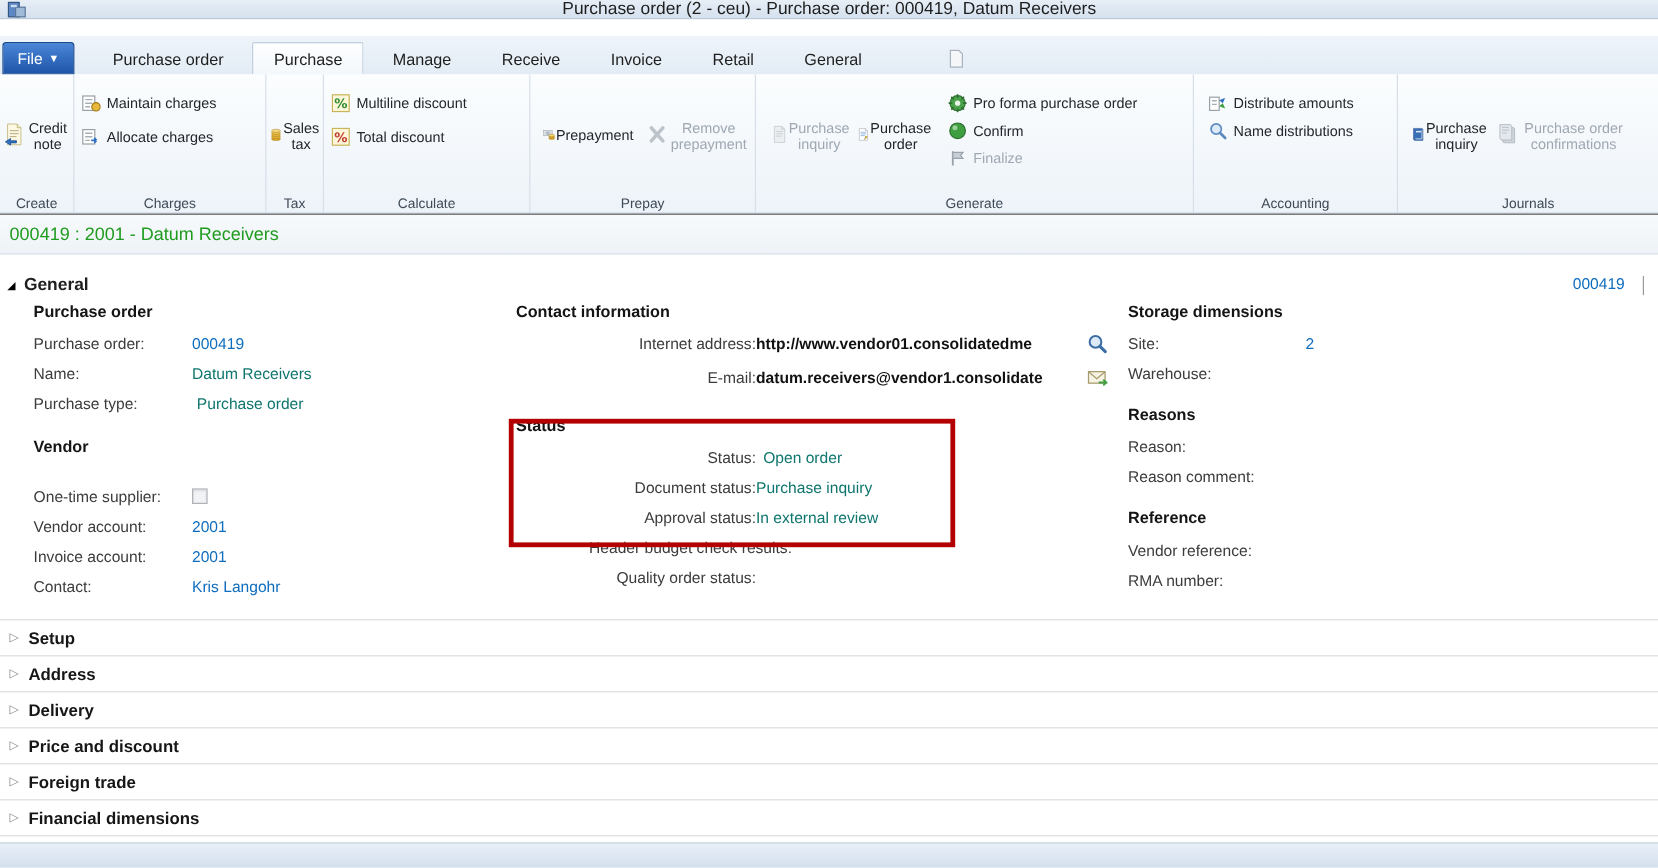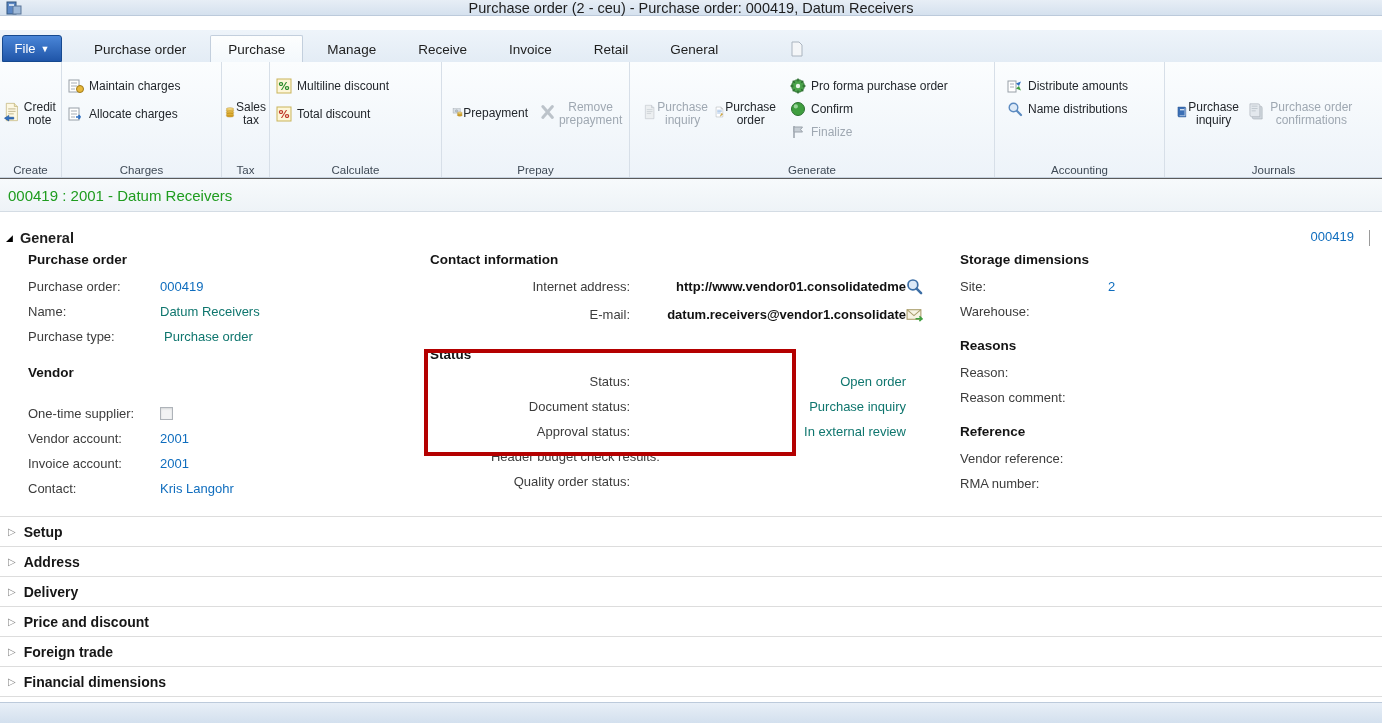--- a/index.html
+++ b/index.html
@@ -111,21 +111,21 @@
   .row { display:flex; align-items:center; height:25px; }
   .row.tall { height:30px; }
   .gap14 { height:14px; } .gap16 { height:16px; } .gap18 { height:18px; }
   .lbl { color:#3c3c3c; flex:none; }
   .c1 .lbl { width:132px; }
   .c2 .lbl { width:200px;text-align:right; }
   .c3 .lbl { width:148px; }
   .val { color:#0f766e; }
   .val.strong { color:#111; }
   .link { color:#0f6dbe; cursor:pointer; }
-  .c2 .val { width:276px; overflow:hidden; white-space:nowrap;text-align:right; }
+  .c2 .val { width:276px; overflow:hidden; white-space:nowrap; }
   .checkbox {
     width:13px; height:13px; background:#f2f3f4;
     border:1px solid #aeb3b9; box-shadow: inset 0 1px 2px rgba(0,0,0,.12);
   }
   .field-ic { flex:none; }
   
   .annotation {
     position:absolute; left:424px; top:349px; width:372px; height:107px;
     border:4px solid #b40000; pointer-events:none; z-index:50;
   }
@@ -451,21 +451,21 @@
   <div class="row">
     <span class="lbl" style="width:230px">Header budget check results:</span>
     <span class="val"></span>
   </div>
   <div class="row">
     <span class="lbl">Quality order status:</span>
     <span class="val"></span>
   </div>
 </div>
 
-<div class="fcol c3" style="left:960px; top:252px; width:420px">
+<div class="fcol c3" style="left:940px; top:252px; width:420px">
   <div class="grp-header">Storage dimensions</div>
   <div class="row">
     <span class="lbl">Site:</span>
     <span class="val link">2</span>
   </div>
   <div class="row">
     <span class="lbl">Warehouse:</span>
     <span class="val"></span>
   </div>
   <div class="gap14"></div>

